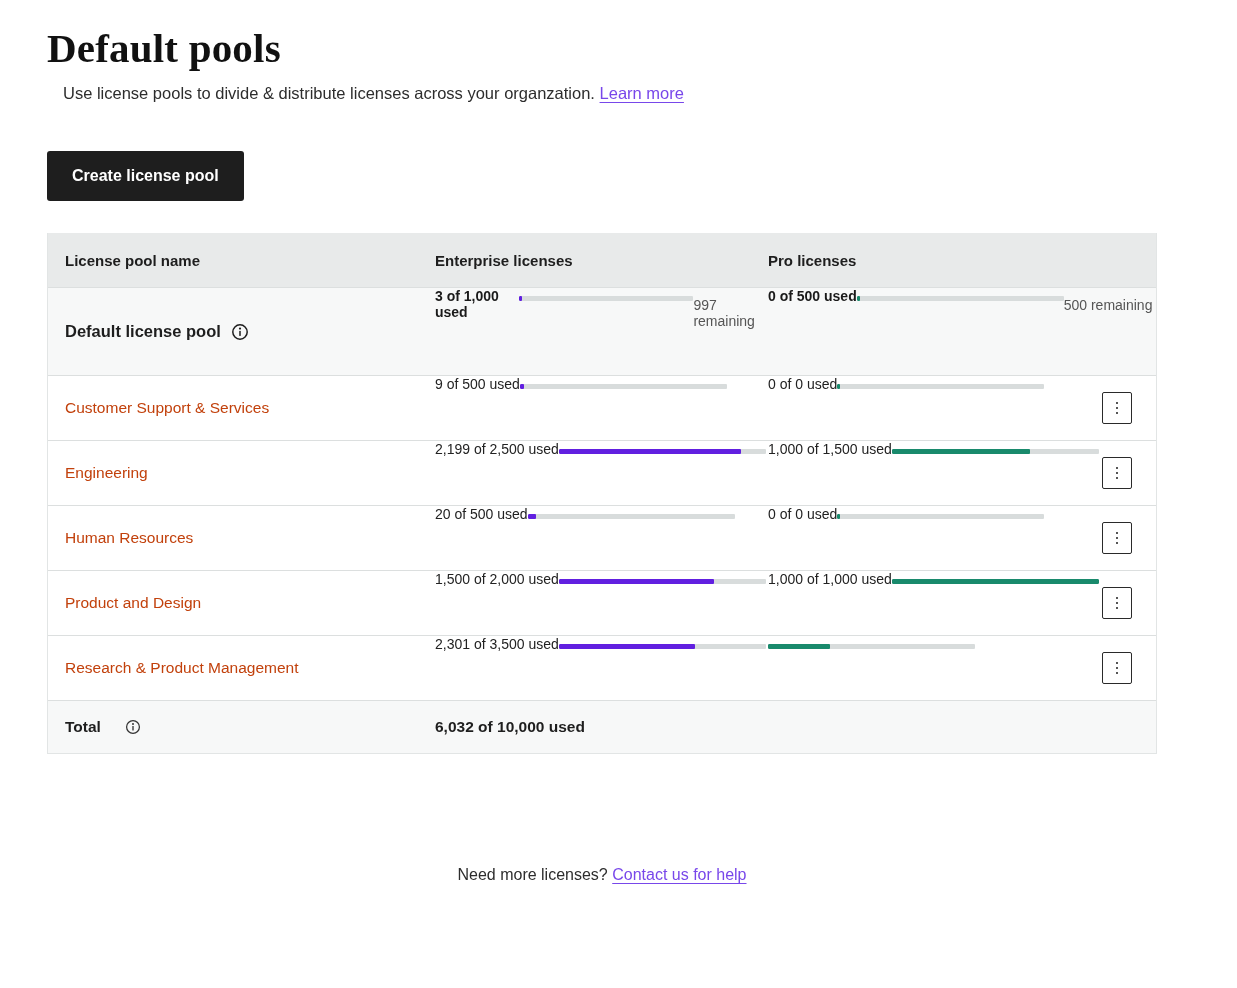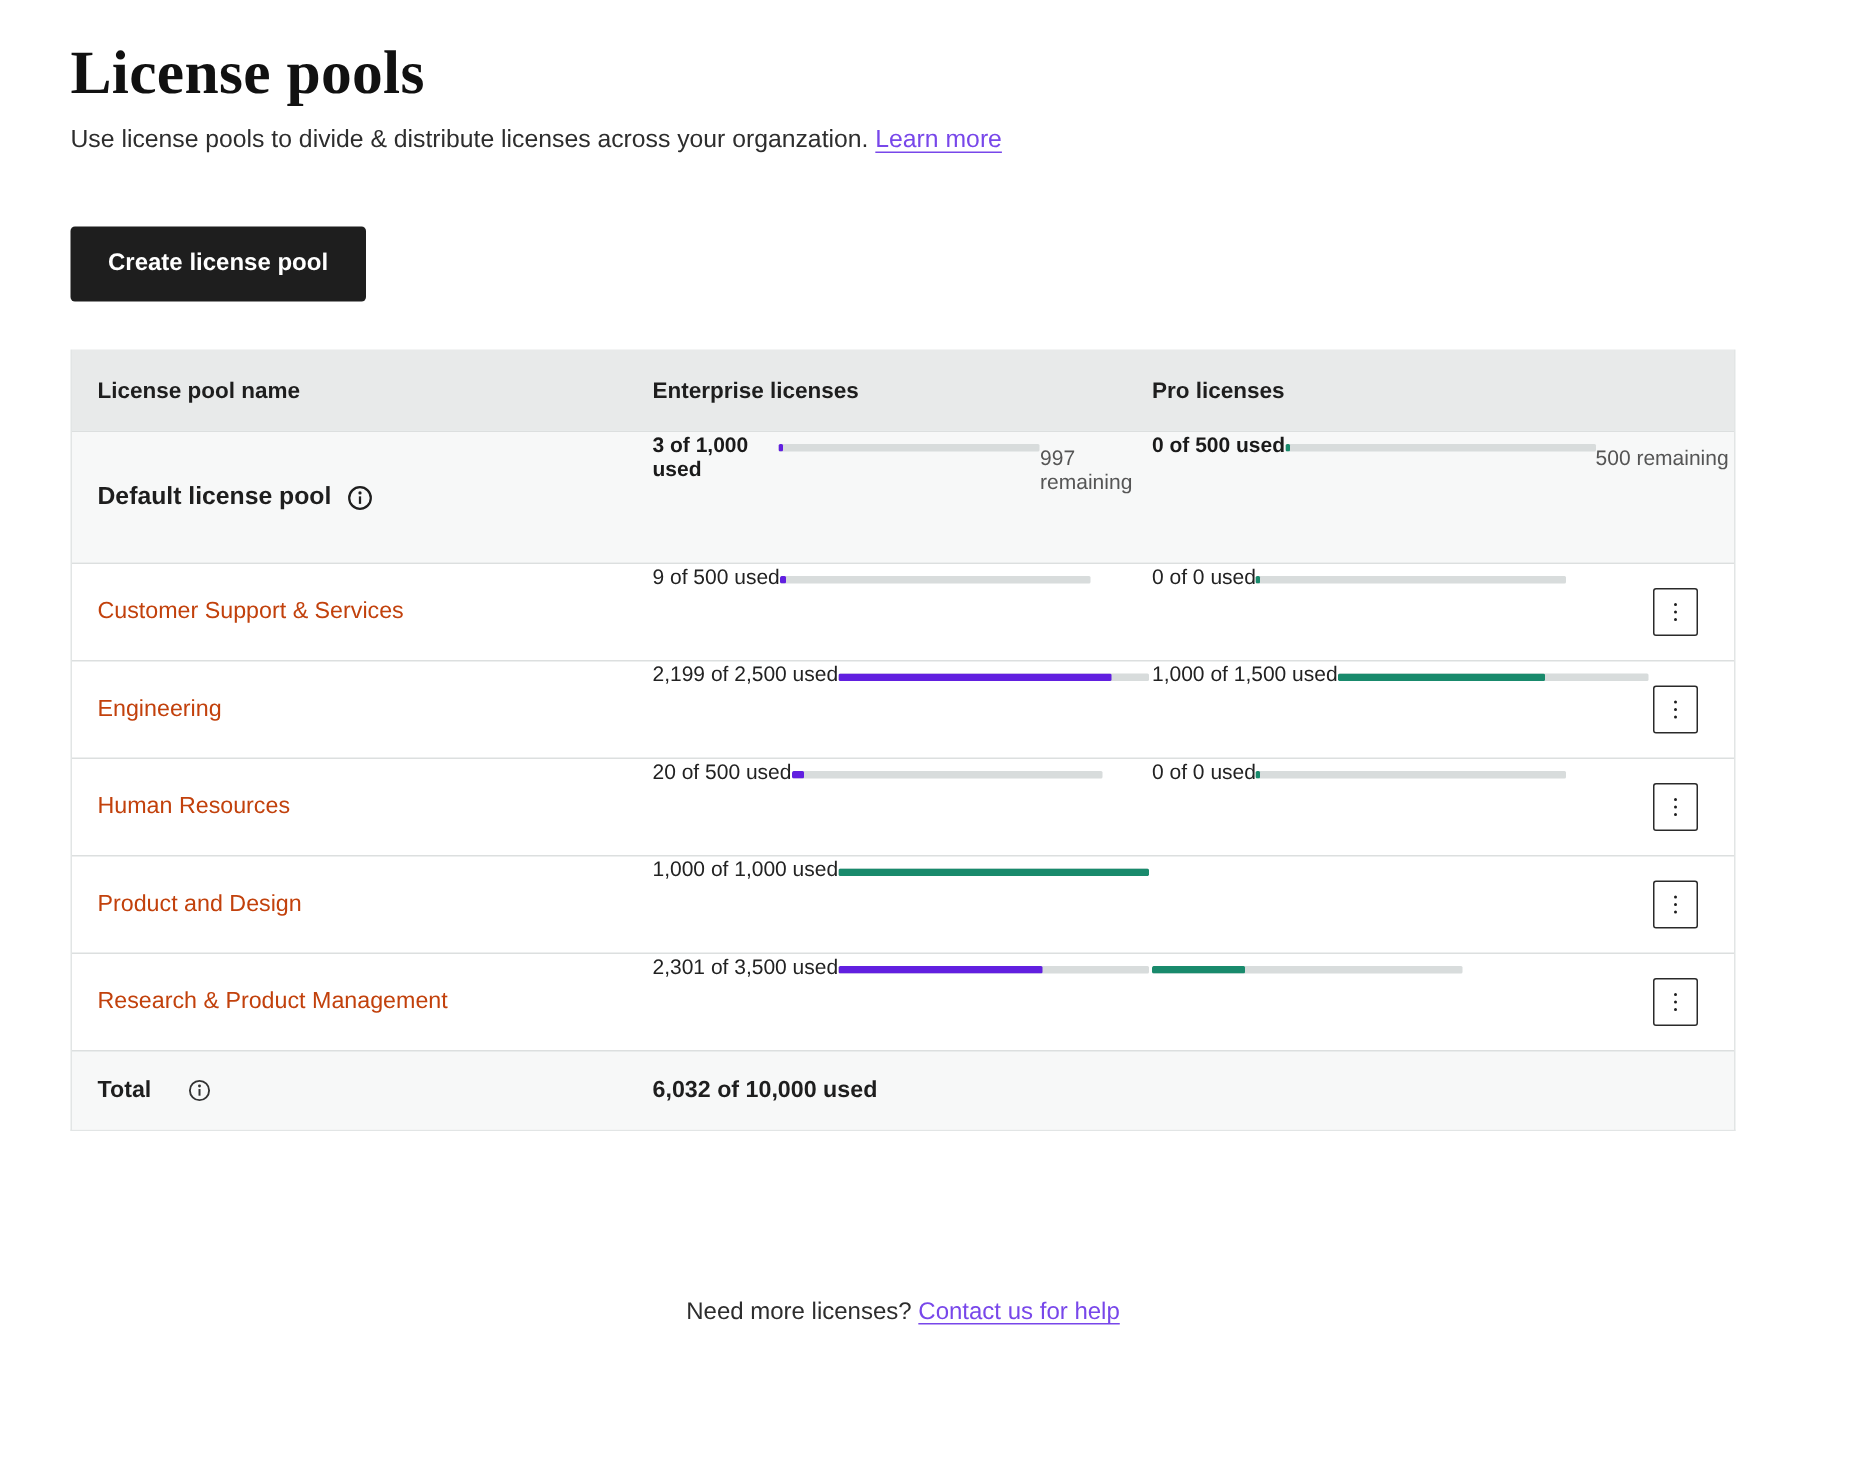--- a/index.html
+++ b/index.html
@@ -16,21 +16,21 @@
   h1.title {
     font-family: "Liberation Serif", serif;
     font-weight: 700;
     font-size: 41px;
     line-height: 1.1;
     margin: 0;
     color: #111;
     letter-spacing: 0.2px;
   }
   .subtitle {
-    margin: 13px 0 0 0;
+    margin: 13px 0 0 16px;
     font-size: 16.5px;
     color: #2d2d2d;
   }
   a.link {
     color: var(--accent-link, #7847ea);
     text-decoration: underline;
     text-underline-offset: 3px;
     cursor: pointer;
   }
   .create-btn {
@@ -121,21 +121,21 @@
     text-align: center;
     font-size: 16px;
     color: #2d2d2d;
   }
 </style>
 </head>
 <body>
 
 <div class="page">
 
-  <h1 class="title">License pools</h1>
+  <h1 class="title">Default pools</h1>
 
   <p class="subtitle"><span>Use license pools to divide &amp; distribute licenses across your organzation.</span>
     <a class="link" href="#">Learn more</a></p>
 
   <button class="create-btn">Create license pool</button>
 
   <div class="table">
 
     <div class="row thead">
       <div class="col name">License pool name</div>
@@ -237,20 +237,26 @@
           <span class="dot"></span>
           <span class="dot"></span>
         </button>
       </div>
 
       <div class="row data-row">
         <div class="col name">
           <span class="row-name">Product and Design</span>
         </div>
         <div class="col lic">
+          <div class="used">1,500 of 2,000 used</div>
+          <div class="bar">
+            <div class="fill purple" style="width: 75%;"></div>
+          </div>
+        </div>
+        <div class="col lic">
           <div class="used">1,000 of 1,000 used</div>
           <div class="bar">
             <div class="fill green" style="width: 100%;"></div>
           </div>
         </div>
         <button class="kebab">
           <span class="dot"></span>
           <span class="dot"></span>
           <span class="dot"></span>
         </button>

